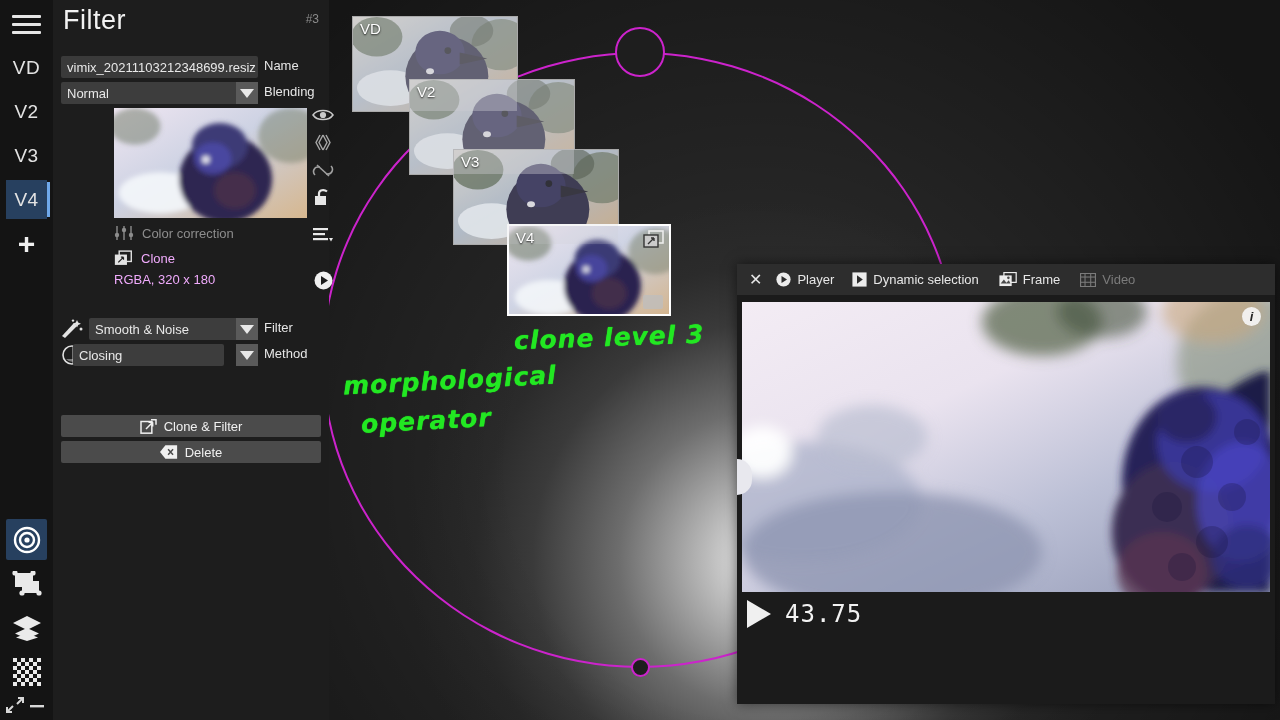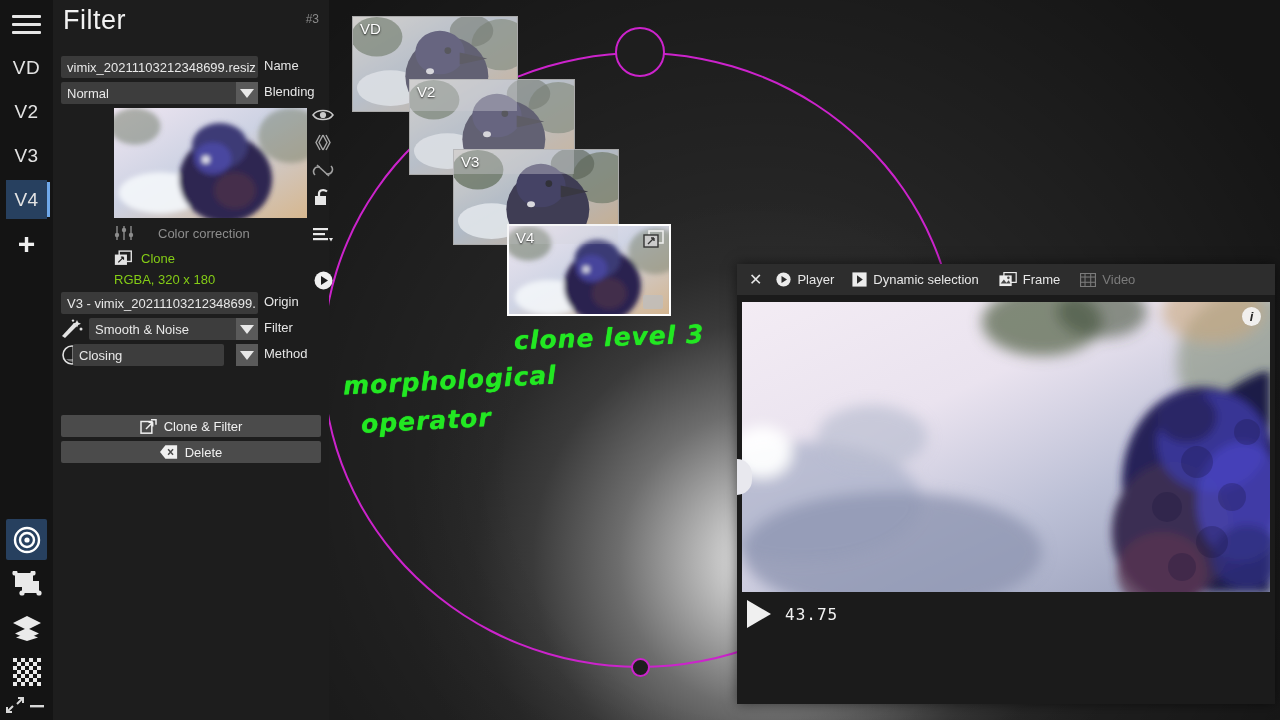--- a/index.html
+++ b/index.html
@@ -84,21 +84,21 @@
   .caret b { display:block; width:0;height:0;border-left:7px solid transparent;
              border-right:7px solid transparent;border-top:9px solid #e9e9e9; }
   .rlabel { position:absolute; left:203px; top:2px; color:#e5e5e5; font-size:13px; white-space:nowrap;}
 
   .preview { position:absolute; left:61px; top:108px; width:193px; height:110px;
              overflow:hidden; background:#333; }
 
   .sideic { position:absolute; left:258px; width:24px; height:20px; display:flex;
             align-items:center; justify-content:center; cursor:pointer; }
 
-  .infotxt { position:absolute; left:61px; color:#84cc16; font-size:13px; }
+  .infotxt { position:absolute; left:61px; color:#f0abfc; font-size:13px; }
   .infotxt.dim { color:#8d8d8d; }
 
   .slider { position:absolute; left:0; top:0; width:163px; height:22px; background:#3a3a3a;
             border-radius:2px; }
   .slider .val { position:absolute; inset:0; display:flex; align-items:center;
                  justify-content:center; color:#ededed; font-size:13px; }
   .slider .grab { position:absolute; top:0; left:129px; width:16px; height:22px; background:#2f7fe0; }
 
   .pbtn { position:absolute; left:8px; width:260px; height:22px; background:#4b4b4b;
           color:#f0f0f0; font-size:13px; display:flex; align-items:center; justify-content:center;
@@ -118,21 +118,21 @@
   .vhandle { position:absolute; left:737px; top:459px; width:15px; height:36px;
              background:#e8e8ee; border-radius:0 18px 18px 0; z-index:27; cursor:ew-resize; }
   .vinfo { position:absolute; right:9px; top:5px; width:19px; height:19px; border-radius:50%;
            background:rgba(245,245,245,.92); color:#262626; font-size:13px; font-weight:700;
            display:flex; align-items:center; justify-content:center; font-style:italic; z-index:6;}
 
   .ptime { position:absolute; left:10px; top:328px; width:520px; height:44px;
            display:flex; align-items:center; gap:14px; }
   .ptime .tri { width:0;height:0;border-top:14px solid transparent;border-bottom:14px solid transparent;
                 border-left:24px solid #f0f0f0; cursor:pointer;}
-  .ptime .num { color:#f2f2f2; font-size:16px; font-family:"DejaVu Sans Mono", monospace;
+  .ptime .num { color:#f2f2f2; font-size:24px; font-family:"DejaVu Sans Mono", monospace;
                 letter-spacing:1px; }
 
   .ptools { position:absolute; left:10px; top:666px; width:520px; height:27px;
             background:#4b4b4b; border-radius:3px; display:flex; align-items:center; gap:8px;
             padding-left:8px; }
   .ptools .tb { width:26px; height:21px; display:flex; align-items:center; justify-content:center;
                 cursor:pointer; }
 
   svg { display:block; }
 </style>
@@ -421,21 +421,21 @@
         <path d="M17 12 L21 12 L19 15.5 Z" fill="#e9e9e9"></path>
       </svg>
     </div>
     <div class="sideic" style="top:270px">
       <svg width="19" height="19" viewBox="0 0 19 19">
         <circle cx="9.5" cy="9.5" r="9" fill="#f0f0f0"></circle>
         <path d="M7 5 L14 9.5 L7 14 Z" fill="#1c1c1c"></path>
       </svg>
     </div>
 
-    <div class="infotxt dim" style="top:226px;left:61px;display:flex;align-items:flex-start;gap:24px;">
+    <div class="infotxt dim" style="top:226px;left:61px;display:flex;align-items:flex-start;gap:8px;">
       <svg width="20" height="14" viewBox="0 0 20 14">
         <g stroke="#8d8d8d" stroke-width="1.4" fill="none">
           <path d="M3 0 V14"></path>
             <path d="M10 0 V14"></path>
             <path d="M17 0 V14"></path>
         </g>
         <circle cx="3" cy="9" r="2.2" fill="#8d8d8d"></circle>
         <circle cx="10" cy="4" r="2.2" fill="#8d8d8d"></circle>
         <circle cx="17" cy="9" r="2.2" fill="#8d8d8d"></circle>
       </svg>
@@ -446,24 +446,20 @@
       <svg width="19" height="16" viewBox="0 0 22 18">
         <rect x="6" y="1" width="14" height="12" fill="none" stroke="#e3e3e3" stroke-width="1.6"></rect>
         <rect x="1" y="5" width="14" height="12" fill="#e3e3e3"></rect>
         <path d="M5 14 L11 8 M11 8 L8 8 M11 8 L11 11" stroke="#1d1d1d" stroke-width="1.4" fill="none"></path>
       </svg>
       <span>Clone</span>
     </div>
 
     <div class="infotxt" style="top:272px;left:61px">RGBA, 320 x 180</div>
 
-    <div class="row" style="top:292px">
-      <div class="field">V3 - vimix_20211103212348699.</div>
-      <div class="rlabel">Origin</div>
-    </div>
 
     <div class="row" style="top:318px">
       <svg width="22" height="19" viewBox="0 0 22 19" style="position:absolute;left:0;top:1px">
         <path d="M1 17 L13 4 L16 7 L4 19 Z" fill="#e3e3e3"></path>
         <g fill="#e3e3e3">
           <path d="M16 1 l1.2 2.6 L20 4.8 l-2.8 1.2 L16 8.6 l-1.2-2.6 L12 4.8 l2.8-1.2 Z"></path>
           <circle cx="20" cy="10" r="1.5"></circle>
             <circle cx="12" cy="1.6" r="1.2"></circle>
         </g>
       </svg>

